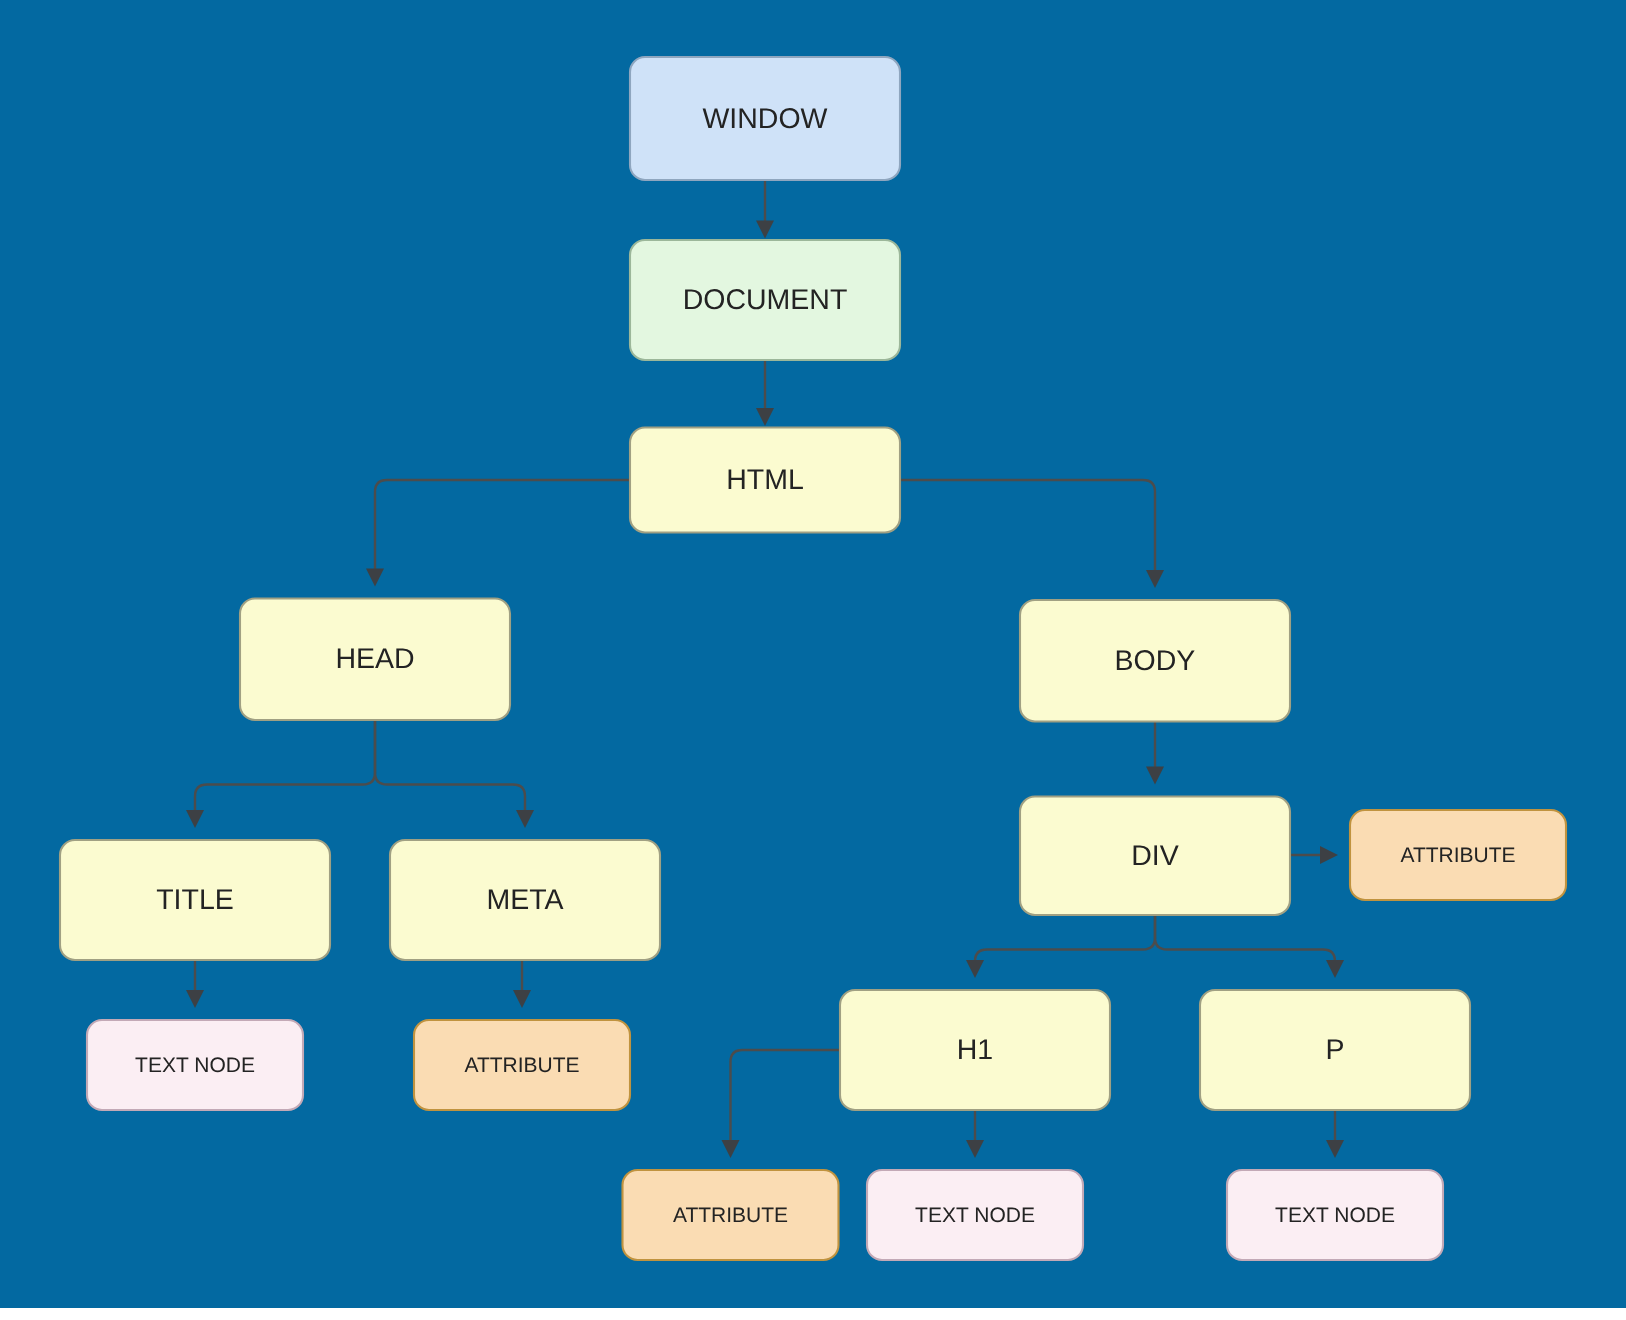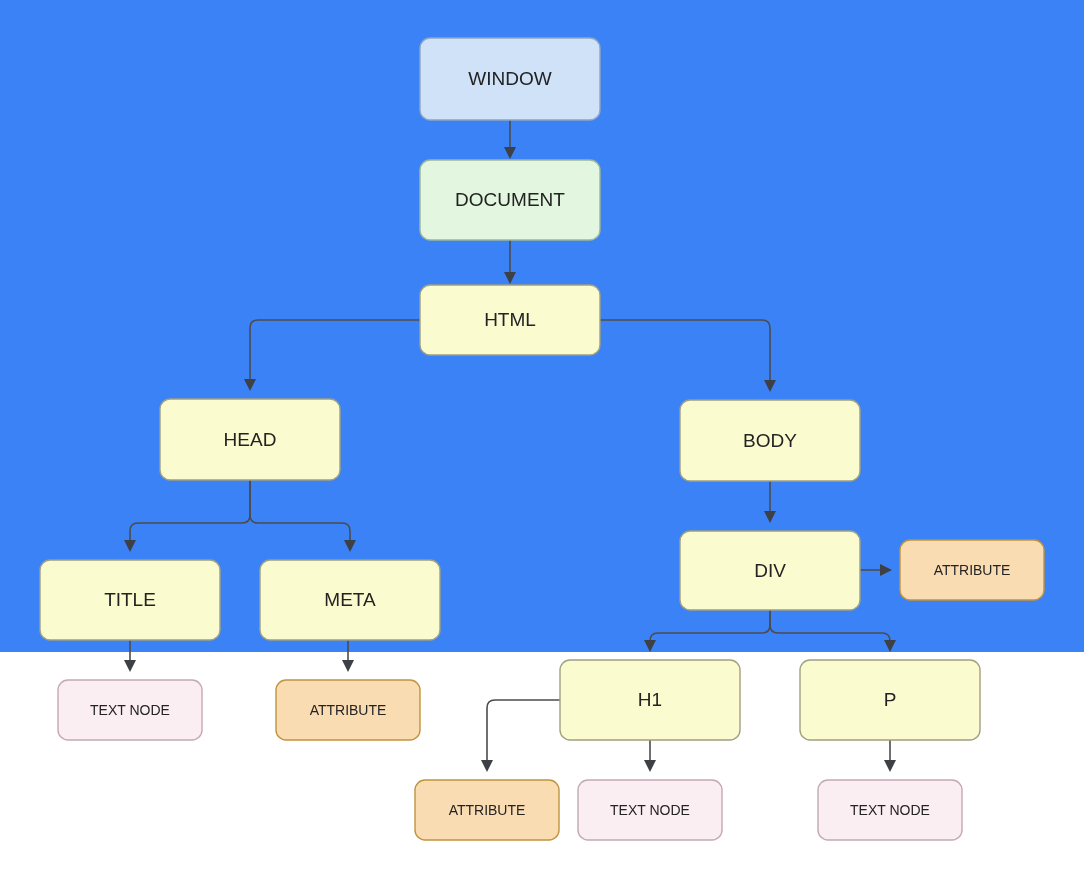--- a/index.html
+++ b/index.html
@@ -10,22 +10,22 @@
   }
   body {
     width: 1084px;
     height: 880px;
     font-family: "Liberation Sans", sans-serif;
     overflow: hidden;
   }
   #diagram-root {
     position: relative;
     width: 1084px;
-    height: 652px;
-    background: #3b82f6;
+    height: 872px;
+    background: #0369a1;
   }
   svg#dom-tree-svg {
     display: block;
     width: 1084px;
     height: 880px;
   }
   .node-rect {
     stroke-width: 1.4;
   }
   .node-label {

